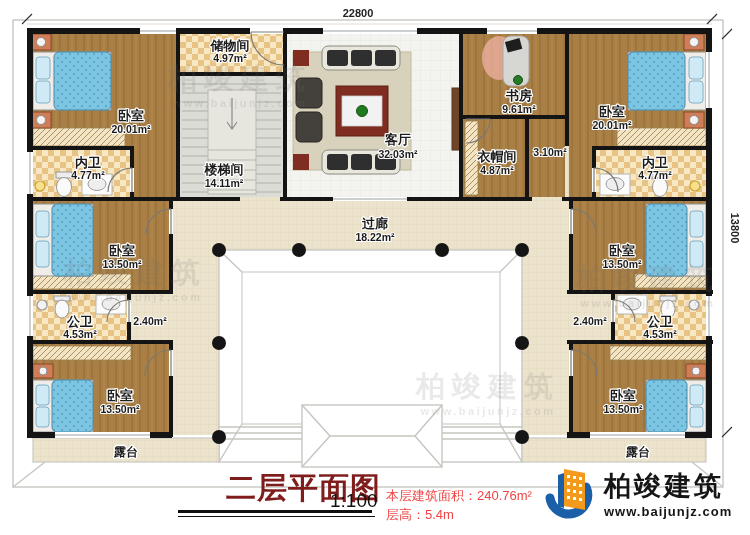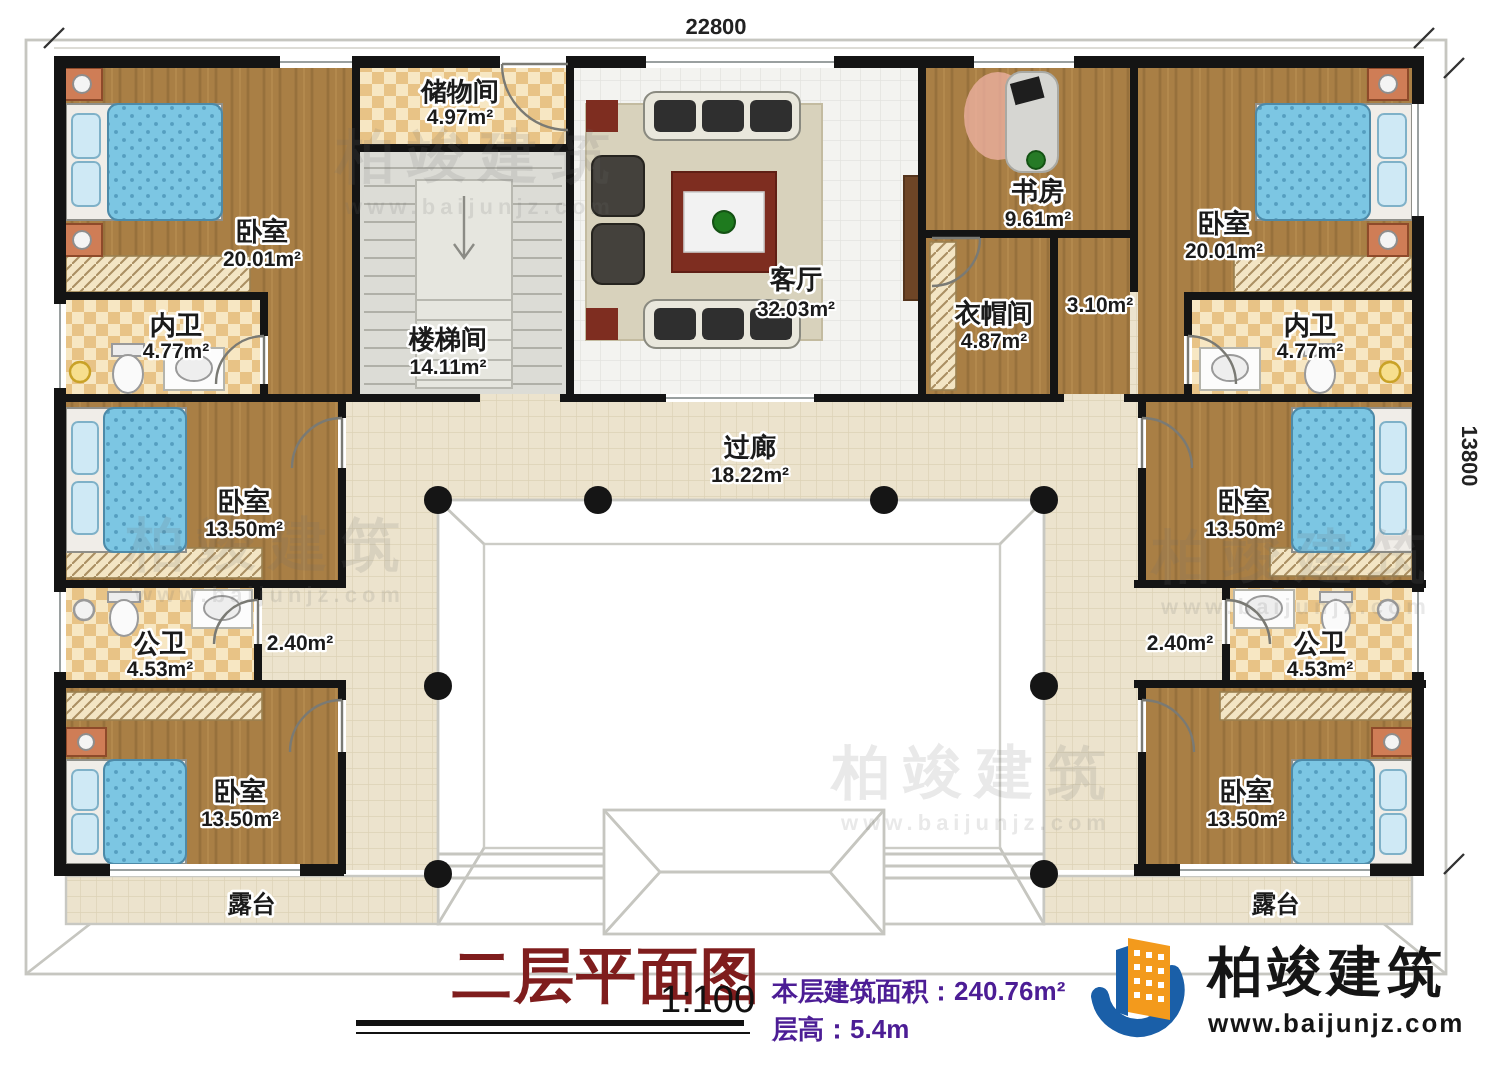--- a/index.html
+++ b/index.html
@@ -21,21 +21,21 @@
   .roofline{stroke:#c6c6c0;stroke-width:1.4;fill:none;}
   .door{stroke:#7a7a74;stroke-width:1.2;fill:none;}
 
   
   #titleblock{position:absolute;left:178px;top:468px;width:560px;height:64px;}
   .plan-title{position:absolute;left:0;top:0;font-size:30px;font-weight:bold;color:#7f1d1d;
               letter-spacing:1px;white-space:nowrap;margin-left:48px;}
   .plan-scale{position:absolute;left:152px;top:22px;font-size:19px;font-weight:400;color:#111;}
   .rule1{position:absolute;left:0;top:42px;width:194px;height:3px;background:#111;}
   .rule2{position:absolute;left:0;top:48px;width:197px;height:1px;background:#111;}
-  .stats{position:absolute;left:208px;top:18px;font-size:13px;font-weight:bold;color:#4c1d95;
+  .stats{position:absolute;left:208px;top:18px;font-size:13px;font-weight:normal;color:#ef4444;
          line-height:19px;white-space:nowrap;}
   #brand{position:absolute;left:540px;top:462px;display:flex;align-items:center;}
   .brand-text{margin-left:8px;}
   .brand-name{font-size:27px;font-weight:900;color:#151515;letter-spacing:3px;white-space:nowrap;}
   .brand-url{font-size:13px;font-weight:bold;color:#151515;letter-spacing:1px;white-space:nowrap;}
 </style>
 </head>
 <body>
 
 

